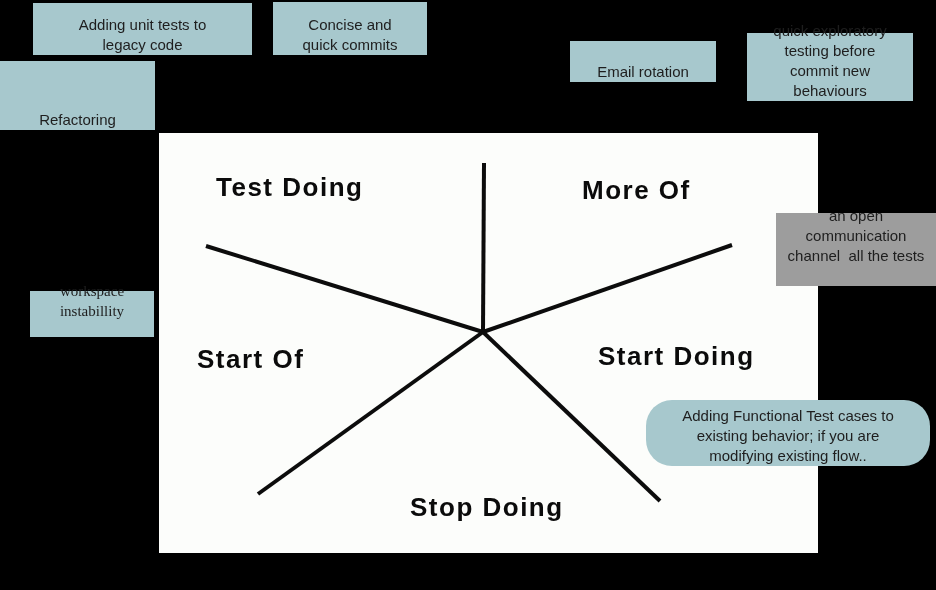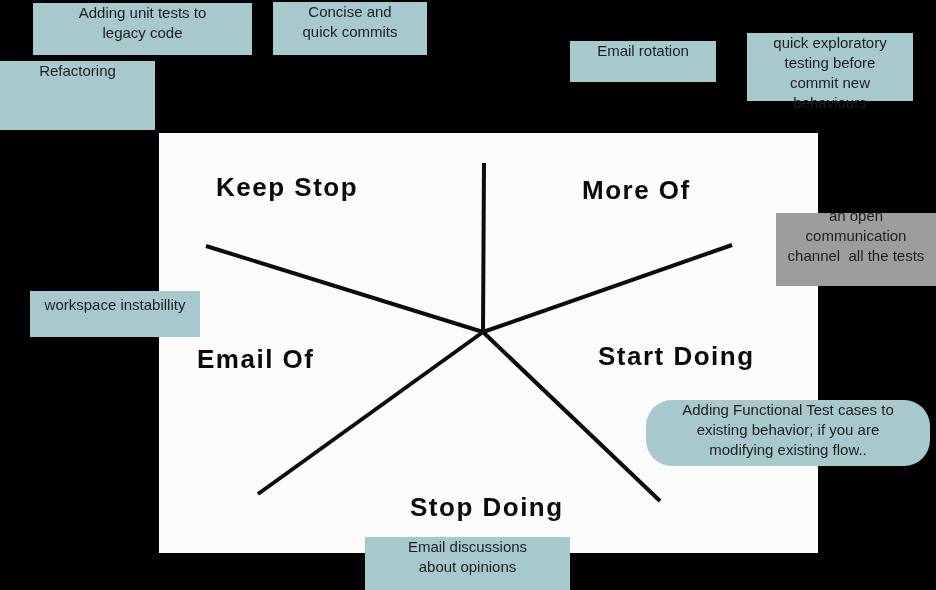--- a/index.html
+++ b/index.html
@@ -47,30 +47,30 @@
   .lbl-stop  { left: 383px; top: 492px; margin-left: 27px; }
 
   .note {
     position: absolute;
     background: #a7c8cd;
     color: #1e1e1e;
     font-size: 15px;
     line-height: 20px;
     text-align: center;
     display: flex;
-    align-items: flex-start;
+    align-items: flex-end;
     justify-content: center;
   }
 
   .note-unit-tests   { left: 33px;  top: 3px;   width: 219px; height: 52px; padding: 0 34px; }
   .note-commits      { left: 273px; top: 2px;   width: 154px; height: 53px; padding: 0 21px; }
   .note-refactoring  { left: 0;     top: 61px;  width: 155px; height: 69px; }
   .note-pair         { left: 570px; top: 41px;  width: 146px; height: 41px; }
   .note-exploratory  { left: 747px; top: 33px;  width: 166px; height: 68px; padding: 0 20px; }
-  .note-workspace    { left: 30px;  top: 291px; width: 170px; height: 46px; padding: 4px 8px; }
+  .note-workspace    { left: 30px;  top: 291px; width: 124px; height: 46px; padding: 16px 8px; font-family: Liberation Serif, serif; }
   .note-functional   { left: 646px; top: 400px; width: 284px; height: 66px; padding: 0 24px; border-radius: 26px; }
   .note-email        { left: 365px; top: 537px; width: 205px; height: 53px; padding: 0 32px; }
 
   .note-open-channel {
     left: 776px; top: 213px; width: 160px; height: 73px;
     background: #9d9d9d;
     padding: 0 8px;
     overflow: hidden;
     align-items: flex-start;
     white-space: pre-wrap;
@@ -89,23 +89,23 @@
   <div class="board"></div>
 
   <svg class="star-svg" width="936" height="590" viewBox="0 0 936 590" aria-hidden="true">
     <line x1="483" y1="332" x2="484" y2="163" stroke="#0c0c0c" stroke-width="4"></line>
     <line x1="483" y1="332" x2="206" y2="246" stroke="#0c0c0c" stroke-width="4"></line>
     <line x1="483" y1="332" x2="732" y2="245" stroke="#0c0c0c" stroke-width="4"></line>
     <line x1="483" y1="332" x2="258" y2="494" stroke="#0c0c0c" stroke-width="4"></line>
     <line x1="483" y1="332" x2="660" y2="501" stroke="#0c0c0c" stroke-width="4"></line>
   </svg>
 
-  <div class="quad-label lbl-keep">Keep Stop</div>
+  <div class="quad-label lbl-keep">Test Doing</div>
   <div class="quad-label lbl-more">More Of</div>
-  <div class="quad-label lbl-less">Email Of</div>
+  <div class="quad-label lbl-less">Start Of</div>
   <div class="quad-label lbl-start">Start Doing</div>
   <div class="quad-label lbl-stop">Stop Doing</div>
 
   <div class="note note-unit-tests">
     <span>Adding unit tests to legacy code</span>
   </div>
 
   <div class="note note-commits">
     <span>Concise and quick commits</span>
   </div>
@@ -127,17 +127,14 @@
   </div>
 
   <div class="note note-workspace">
     <span>workspace instabillity</span>
   </div>
 
   <div class="note note-functional">
     <span>Adding Functional Test cases to existing behavior; if you are modifying existing flow..</span>
   </div>
 
-  <div class="note note-email">
-    <span>Email discussions about opinions</span>
-  </div>
 
 </div>
 
 </body></html>

